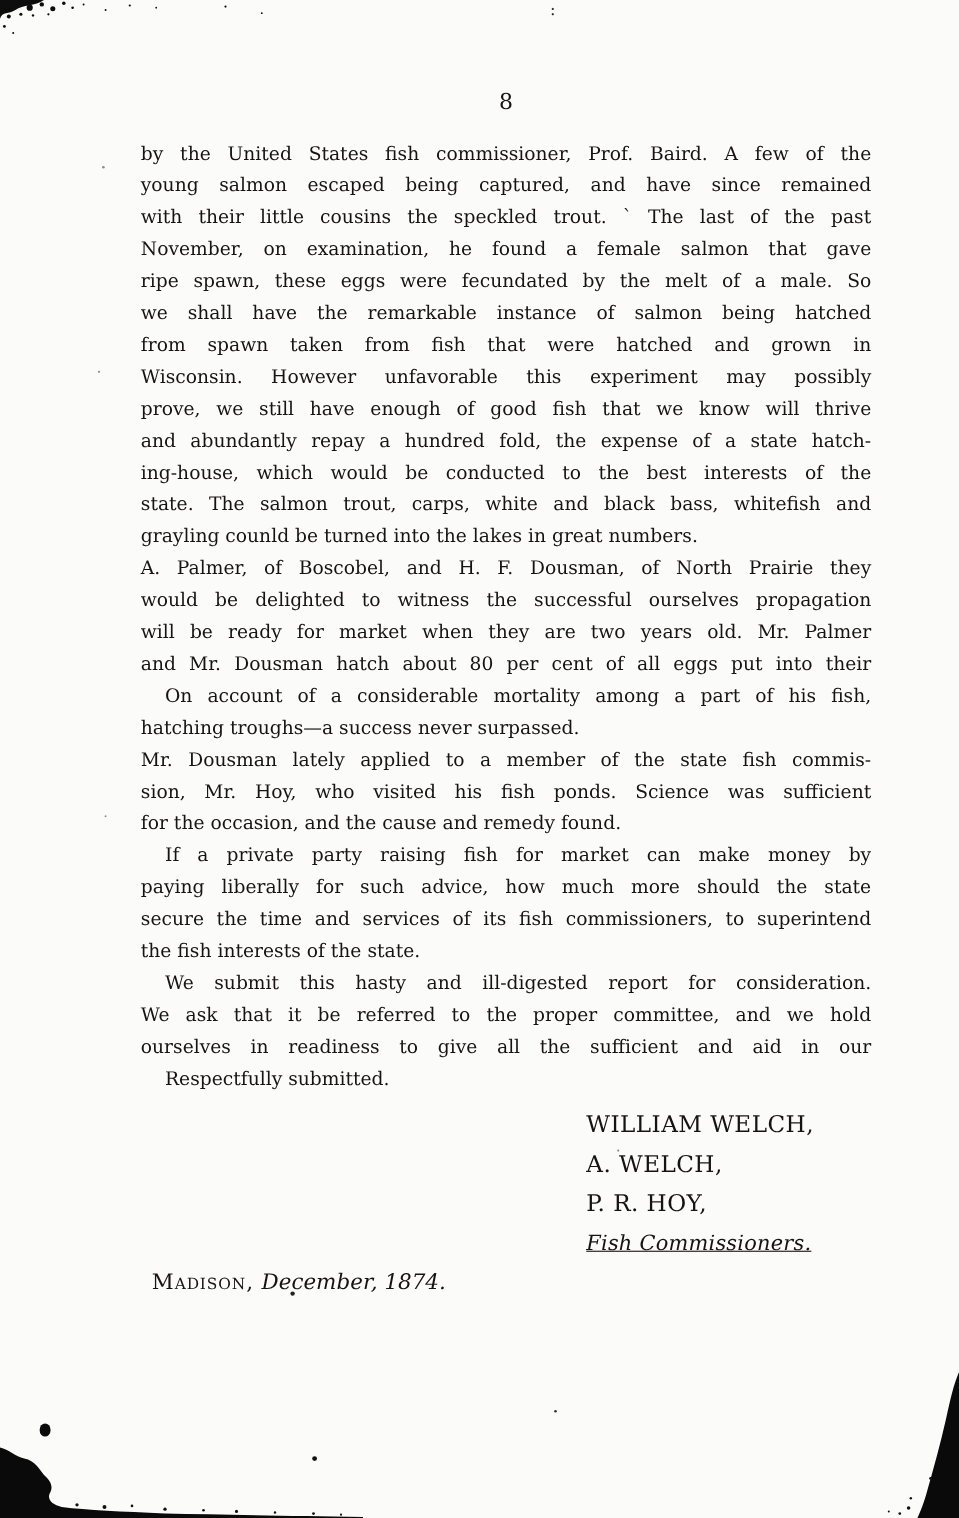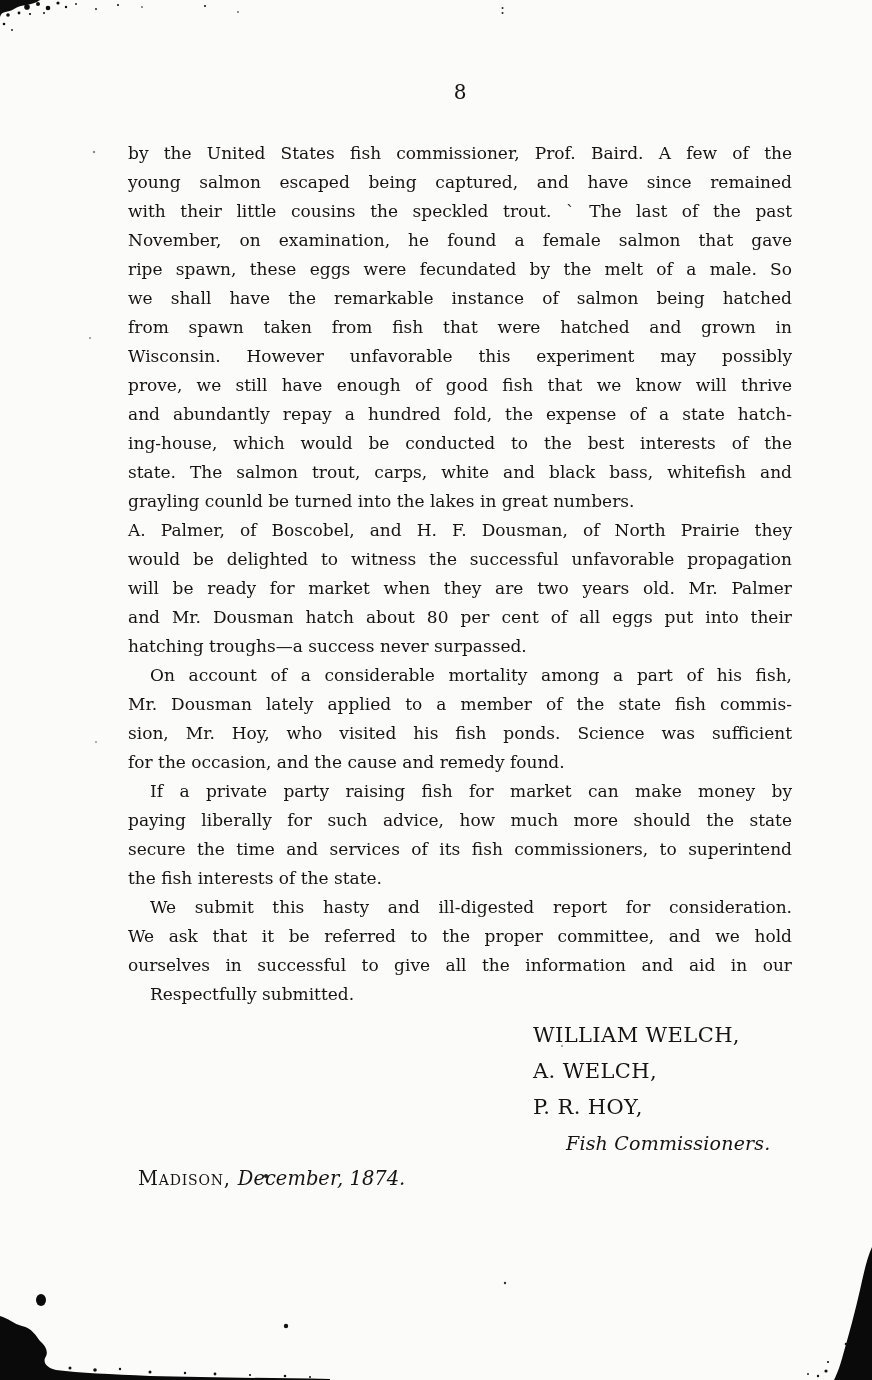--- a/index.html
+++ b/index.html
@@ -15,41 +15,41 @@
 
   .page-number {
     position: absolute;
     top: 80px; left: 128px; width: 664px;
     text-align: center;
     font-size: 20px;
   }
 
   .text-block {
     position: absolute;
-    left: 128px; top: 139px; width: 664px;
+    left: 128px; top: 126px; width: 664px;
     font-size: 17px;
     line-height: 29px;
   }
   .line { text-align: justify; text-align-last: justify; text-justify: inter-word; }
   .line.last { text-align-last: auto; }
   .line.first { text-indent: 22px; }
 
   .signatures {
     margin-top: 8px;
     margin-left: 405px;
     font-size: 21px;
     line-height: 36px;
     letter-spacing: 0.4px;
     white-space: nowrap;
   }
   .sig-role {
     font-style: italic;
     font-size: 19px;
-    margin-left: 33px;
     letter-spacing: 0.2px;
+    text-decoration: underline;
   }
 
   .dateline {
     margin-top: 0px;
     margin-left: 10px;
     font-size: 19.5px;
     line-height: 36px;
     white-space: nowrap;
   }
   .dateline .place { font-variant: small-caps; letter-spacing: 0.8px; }
@@ -145,35 +145,35 @@
         <div class="line">ripe spawn, these eggs were fecundated by the melt of a male. So</div>
         <div class="line">we shall have the remarkable instance of salmon being hatched</div>
         <div class="line">from spawn taken from fish that were hatched and grown in</div>
         <div class="line">Wisconsin. However unfavorable this experiment may possibly</div>
         <div class="line">prove, we still have enough of good fish that we know will thrive</div>
         <div class="line">and abundantly repay a hundred fold, the expense of a state hatch-</div>
         <div class="line">ing-house, which would be conducted to the best interests of the</div>
         <div class="line">state. The salmon trout, carps, white and black bass, whitefish and</div>
         <div class="line last">grayling counld be turned into the lakes in great numbers.</div>
         <div class="line">A. Palmer, of Boscobel, and H. F. Dousman, of North Prairie they</div>
-        <div class="line">would be delighted to witness the successful unfavorable propagation</div>
+        <div class="line">would be delighted to witness the successful ourselves propagation</div>
         <div class="line">will be ready for market when they are two years old. Mr. Palmer</div>
         <div class="line">and Mr. Dousman hatch about 80 per cent of all eggs put into their</div>
+        <div class="line first">On account of a considerable mortality among a part of his fish,</div>
         <div class="line last">hatching troughs—a success never surpassed.</div>
-        <div class="line first">On account of a considerable mortality among a part of his fish,</div>
         <div class="line">Mr. Dousman lately applied to a member of the state fish commis-</div>
         <div class="line">sion, Mr. Hoy, who visited his fish ponds. Science was sufficient</div>
         <div class="line last">for the occasion, and the cause and remedy found.</div>
         <div class="line first">If a private party raising fish for market can make money by</div>
         <div class="line">paying liberally for such advice, how much more should the state</div>
         <div class="line">secure the time and services of its fish commissioners, to superintend</div>
         <div class="line last">the fish interests of the state.</div>
         <div class="line first">We submit this hasty and ill-digested report for consideration.</div>
         <div class="line">We ask that it be referred to the proper committee, and we hold</div>
-        <div class="line">ourselves in successful to give all the information and aid in our</div>
+        <div class="line">ourselves in readiness to give all the sufficient and aid in our</div>
         <div class="line first last">Respectfully submitted.</div>
       </div>
 
     <div class="signatures">
       <div class="sig-name">WILLIAM WELCH,</div>
       <div class="sig-name">A. WELCH,</div>
       <div class="sig-name">P. R. HOY,</div>
       <div class="sig-role">Fish Commissioners.</div>
     </div>
 

